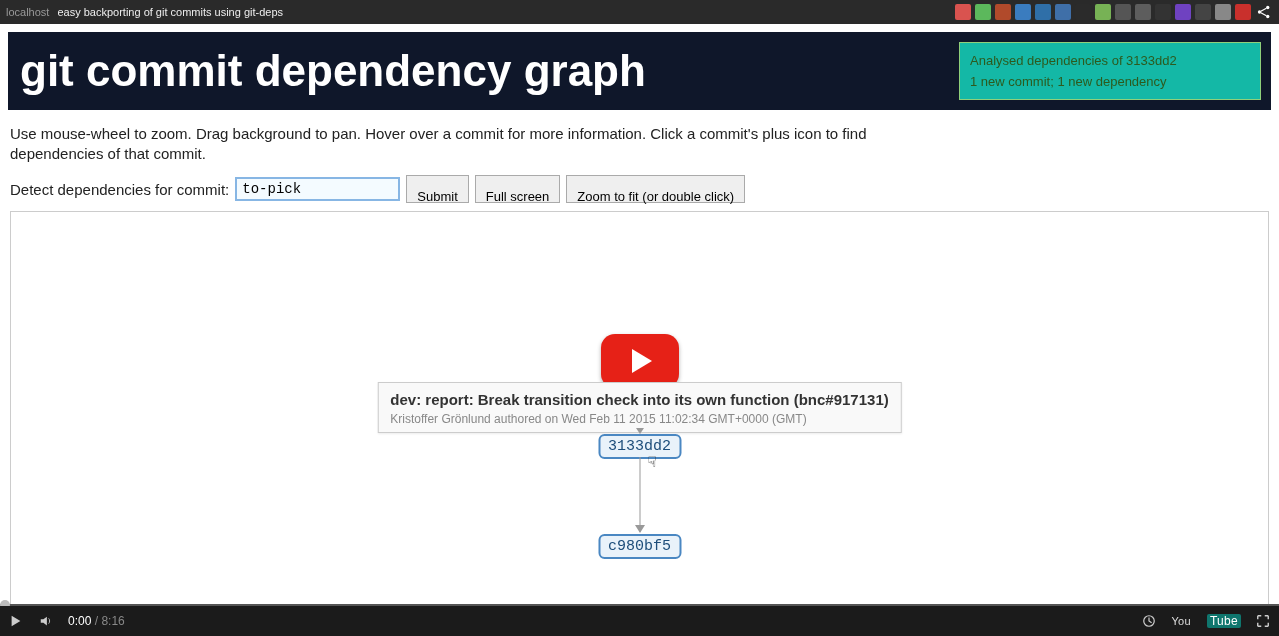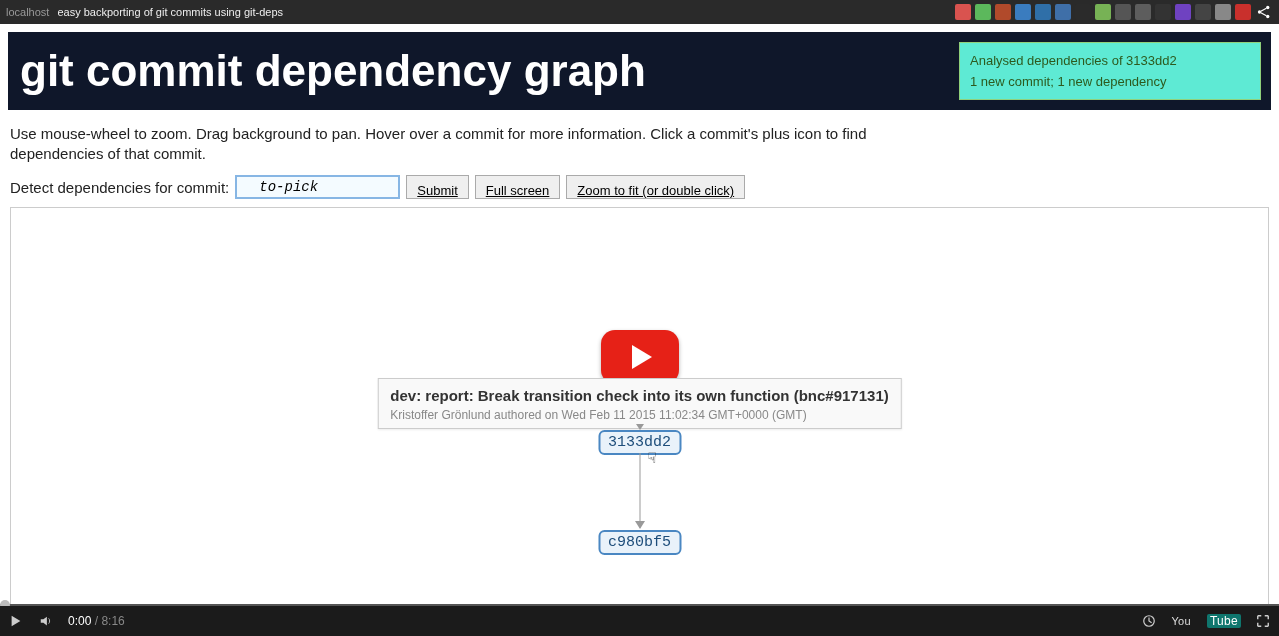--- a/index.html
+++ b/index.html
@@ -35,21 +35,21 @@
     font-size: 44px;
     font-weight: bold;
     padding: 14px 12px;
     margin-bottom: 6px;
   }
   .status-box {
     position: absolute;
     top: 18px;
     right: 18px;
     width: 302px;
-    background: #5eead4;
+    background: #14b8a6;
     border: 1px solid #8fd07b;
     color: #2d5a1e;
     font-size: 13px;
     padding: 10px 10px;
   }
   .status-box .line2 { margin-top:6px; }
   .instructions {
     font-size: 15px;
     color: #222;
     padding: 8px 2px 12px 2px;
@@ -60,37 +60,35 @@
     display:flex;
     align-items:center;
     gap:6px;
     padding: 0 2px 6px 2px;
     font-size: 15px;
   }
   .controls label { color:#222; }
   .commit-input {
     font-family: "Courier New", monospace;
     font-size: 14px;
-    padding: 2px 23px;
+    padding: 2px 6px;
     width: 165px;
     border: 1px solid #6697c9;
     height: 24px;
     background:#f4fbff;
     outline: 2px solid #87b6e4;
     outline-offset: -2px;
-    font-style: italic;
   }
   .btn {
     font-size: 13px;
-    padding: 7px 10px;
+    padding: 13px 10px;
     background: #efefef;
     border: 1px solid #aaa;
     cursor: pointer;
     height: 24px;
-    text-decoration: underline;
   }
   .canvas {
     border: 1px solid #ccc;
     margin: 2px;
     height: 438px;
     position: relative;
     background:#fff;
   }
   
   

